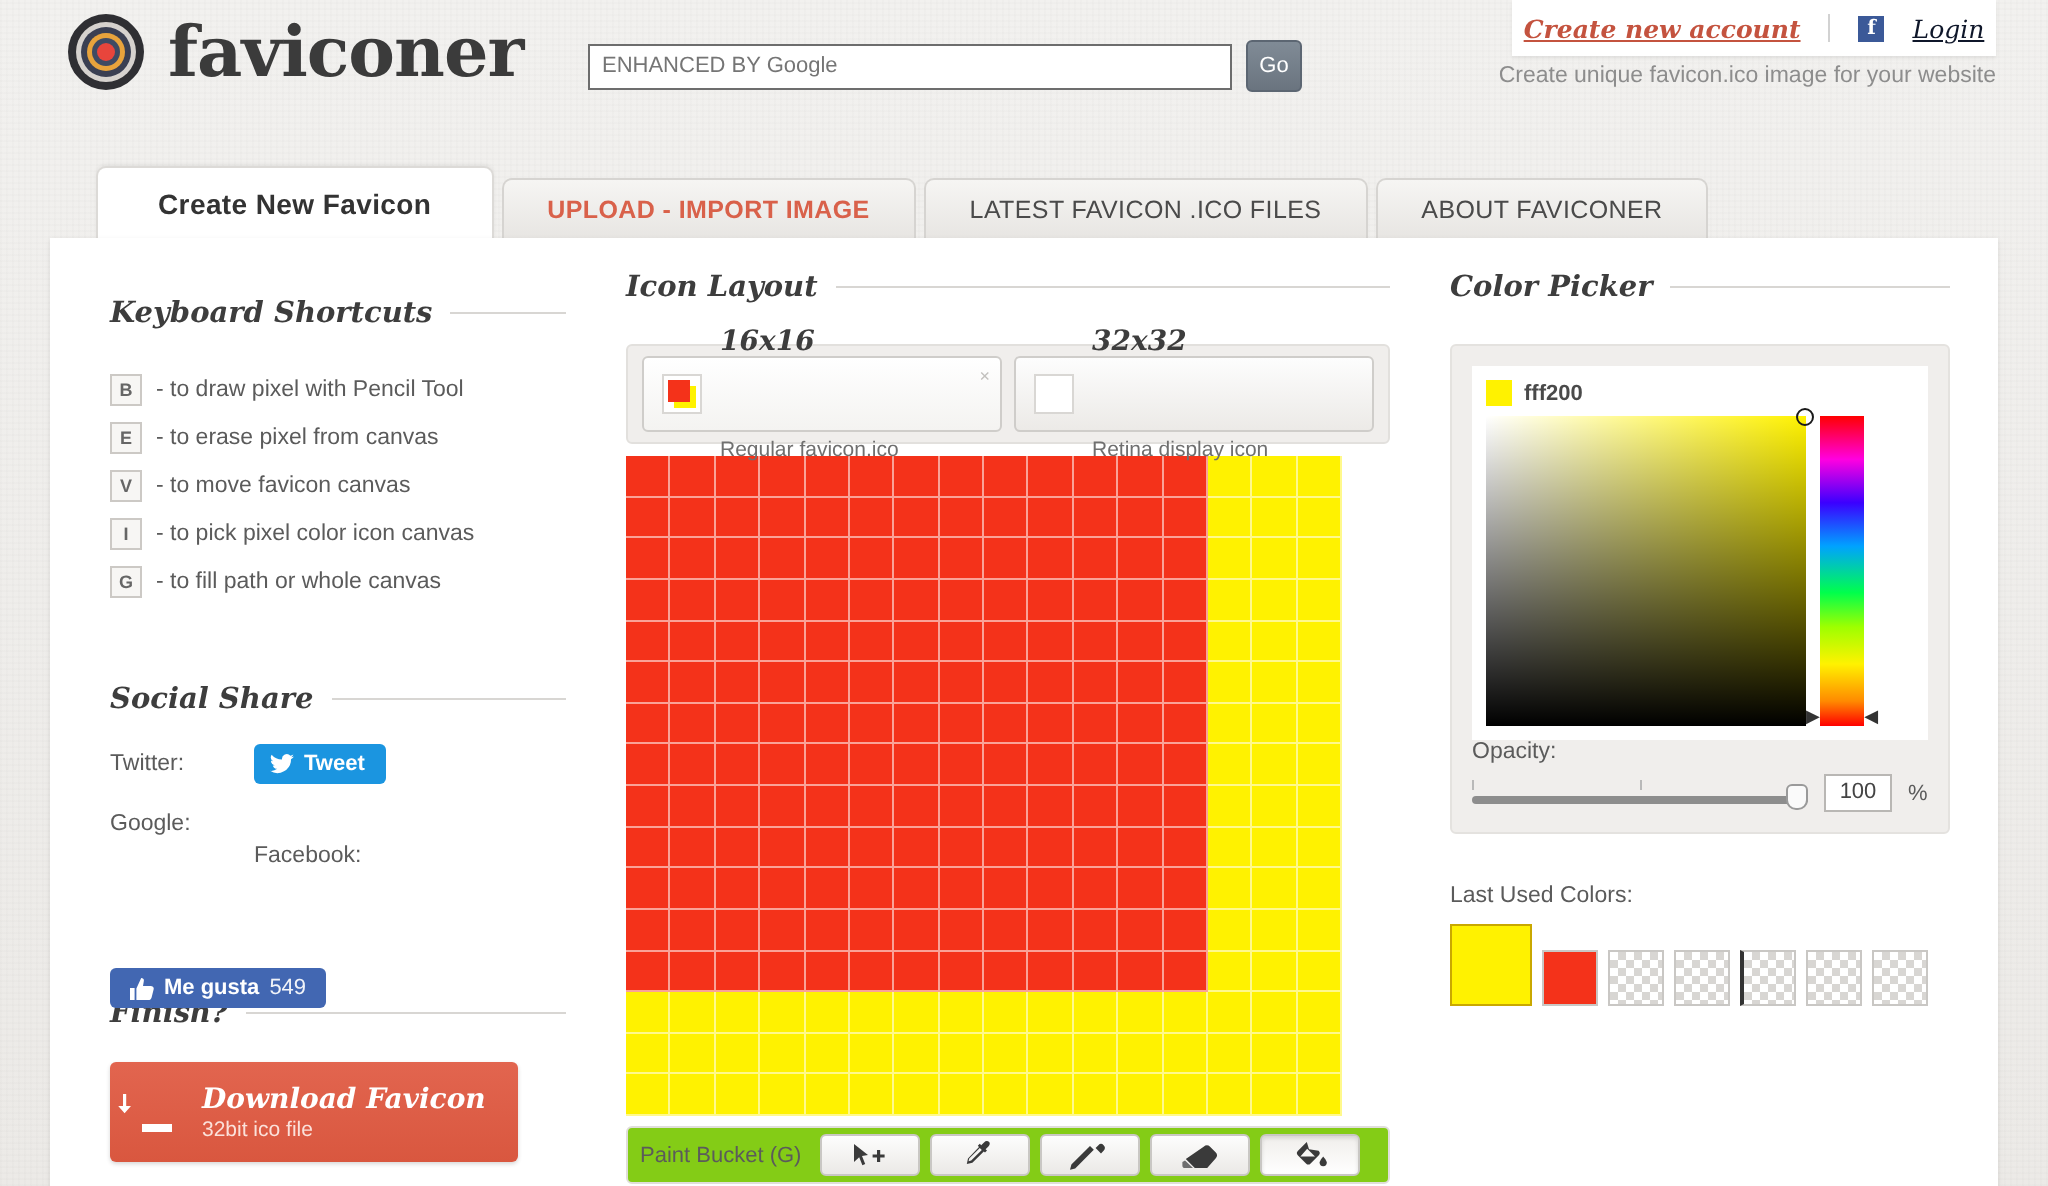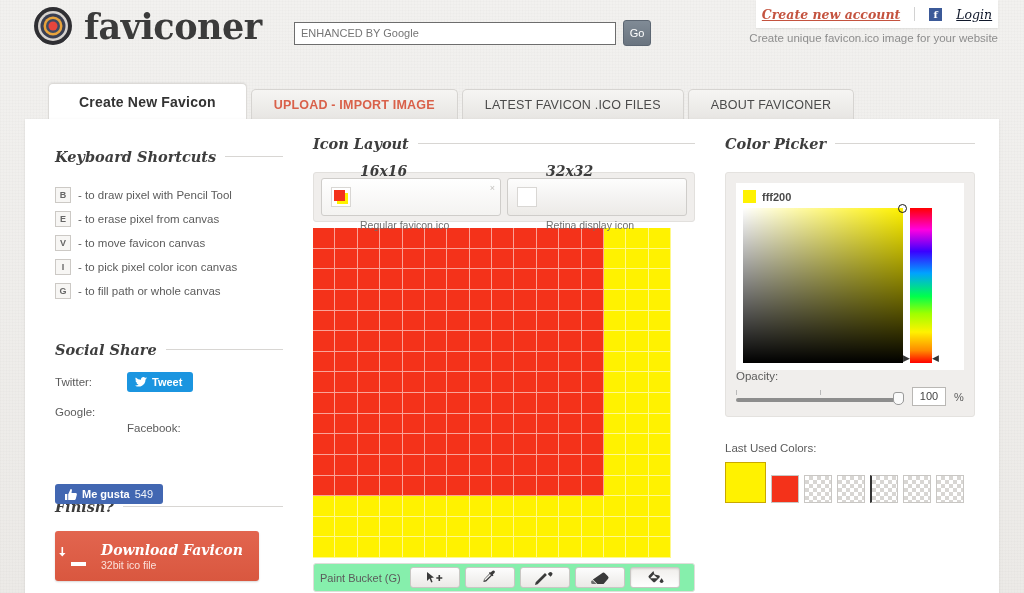--- a/index.html
+++ b/index.html
@@ -146,21 +146,21 @@
   .chip-sw { width:20px; height:20px; flex:none; border:1px solid #d9d7d4; background:#fff; position:relative; }
   .chip-sw.filled::after{ content:""; position:absolute; left:2px; top:2px; right:5px; bottom:5px; background:#f4321a; }
   .chip-sw.filled::before{ content:""; position:absolute; left:5px; top:5px; right:2px; bottom:2px; background:#fff200; }
   .chip-t1 { font-family:"DejaVu Serif", serif; font-style:italic; font-weight:bold; font-size:14px; color:#3d3d3d; line-height:1.15; }
   .chip-t2 { font-size:10.5px; color:#6f6f6f;margin-top:40px; }
   .chip-x { position:absolute; right:5px; top:4px; font-size:9px; color:#c3c1be; cursor:pointer; }
   .canvas-wrap { margin-top:6px; width:358px; height:330px; background:#fff; }
   .grid { display:grid; width:358px; height:330px; background:#ddd; gap:0; }
   .cell { border-right:1px solid rgba(255,255,255,.55); border-bottom:1px solid rgba(255,255,255,.55); }
   .toolbar {
-    margin-top:5px; height:29px; background:#86efac; border:1px solid #e0deda; border-radius:3px;
+    margin-top:5px; height:29px; background:#84cc16; border:1px solid #e0deda; border-radius:3px;
     display:flex; align-items:center; padding:0 6px; gap:5px;
   }
   .tool-label { font-size:11px; color:#5b5b5b; margin-right:4px; white-space:nowrap; }
   .tool-btn {
     width:50px; height:21px; border:1px solid #c9c7c4; border-radius:3px;
     background:linear-gradient(180deg,#fdfdfd,#ebe9e6);
     display:flex; align-items:center; justify-content:center; cursor:pointer;
   }
   .tool-btn.active { background:linear-gradient(180deg,#f0eeeb,#ffffff); box-shadow:inset 0 1px 2px rgba(0,0,0,.12); }
 

